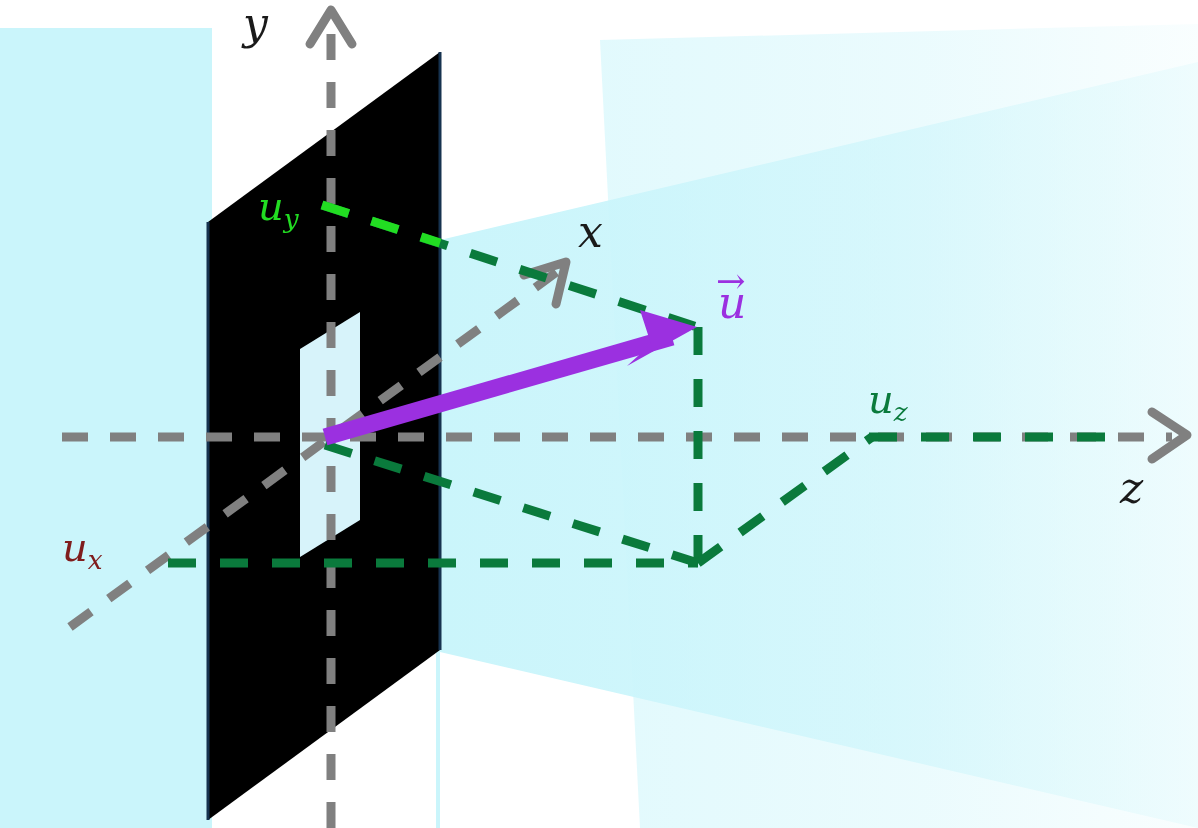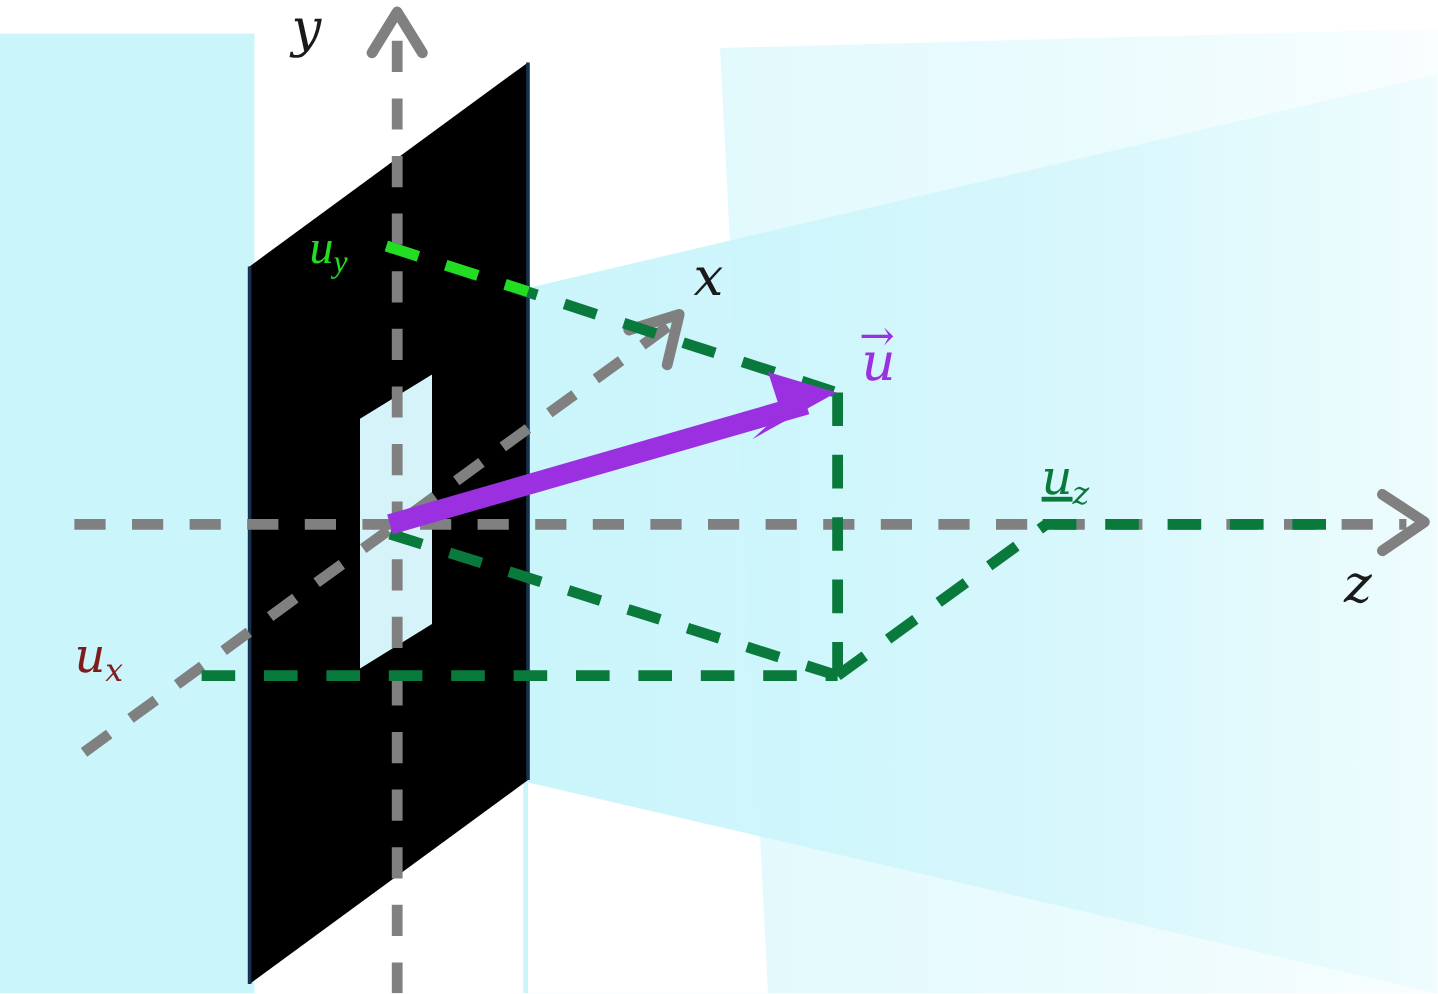--- a/index.html
+++ b/index.html
@@ -110,19 +110,19 @@
   </svg>
 
   <div class="lbl axis-lbl" style="left:243px; top:2px;">y</div>
 
   <div class="lbl axis-lbl" style="left:578px; top:210px;">x</div>
 
   <div class="lbl axis-lbl" style="left:1120px; top:466px;">z</div>
 
   <div class="lbl green-lbl" style="left:62px; top:527px; color:#7f1d1d;"><span>u</span><span class="sub">x</span></div>
 
-  <div class="lbl green-lbl" style="left:258px; top:186px; color:#22dd22;font-family:Liberation Serif, serif;"><span>u</span><span class="sub">y</span></div>
+  <div class="lbl green-lbl" style="left:258px; top:186px; color:#22dd22;"><span>u</span><span class="sub">y</span></div>
 
-  <div class="lbl green-lbl" style="left:868px; top:379px; color:#0a7a3c;text-decoration:underline;"><span>u</span><span class="sub">z</span></div>
+  <div class="lbl green-lbl" style="left:868px; top:379px; color:#0a7a3c;"><span>u</span><span class="sub">z</span></div>
 
   <div class="lbl vec-lbl" style="left:718px; top:281px; color:#9b30e0;"><span class="arrowbar"><span class="ab">→</span><span>u</span></span></div>
 
 </div>
 
 </body></html>

